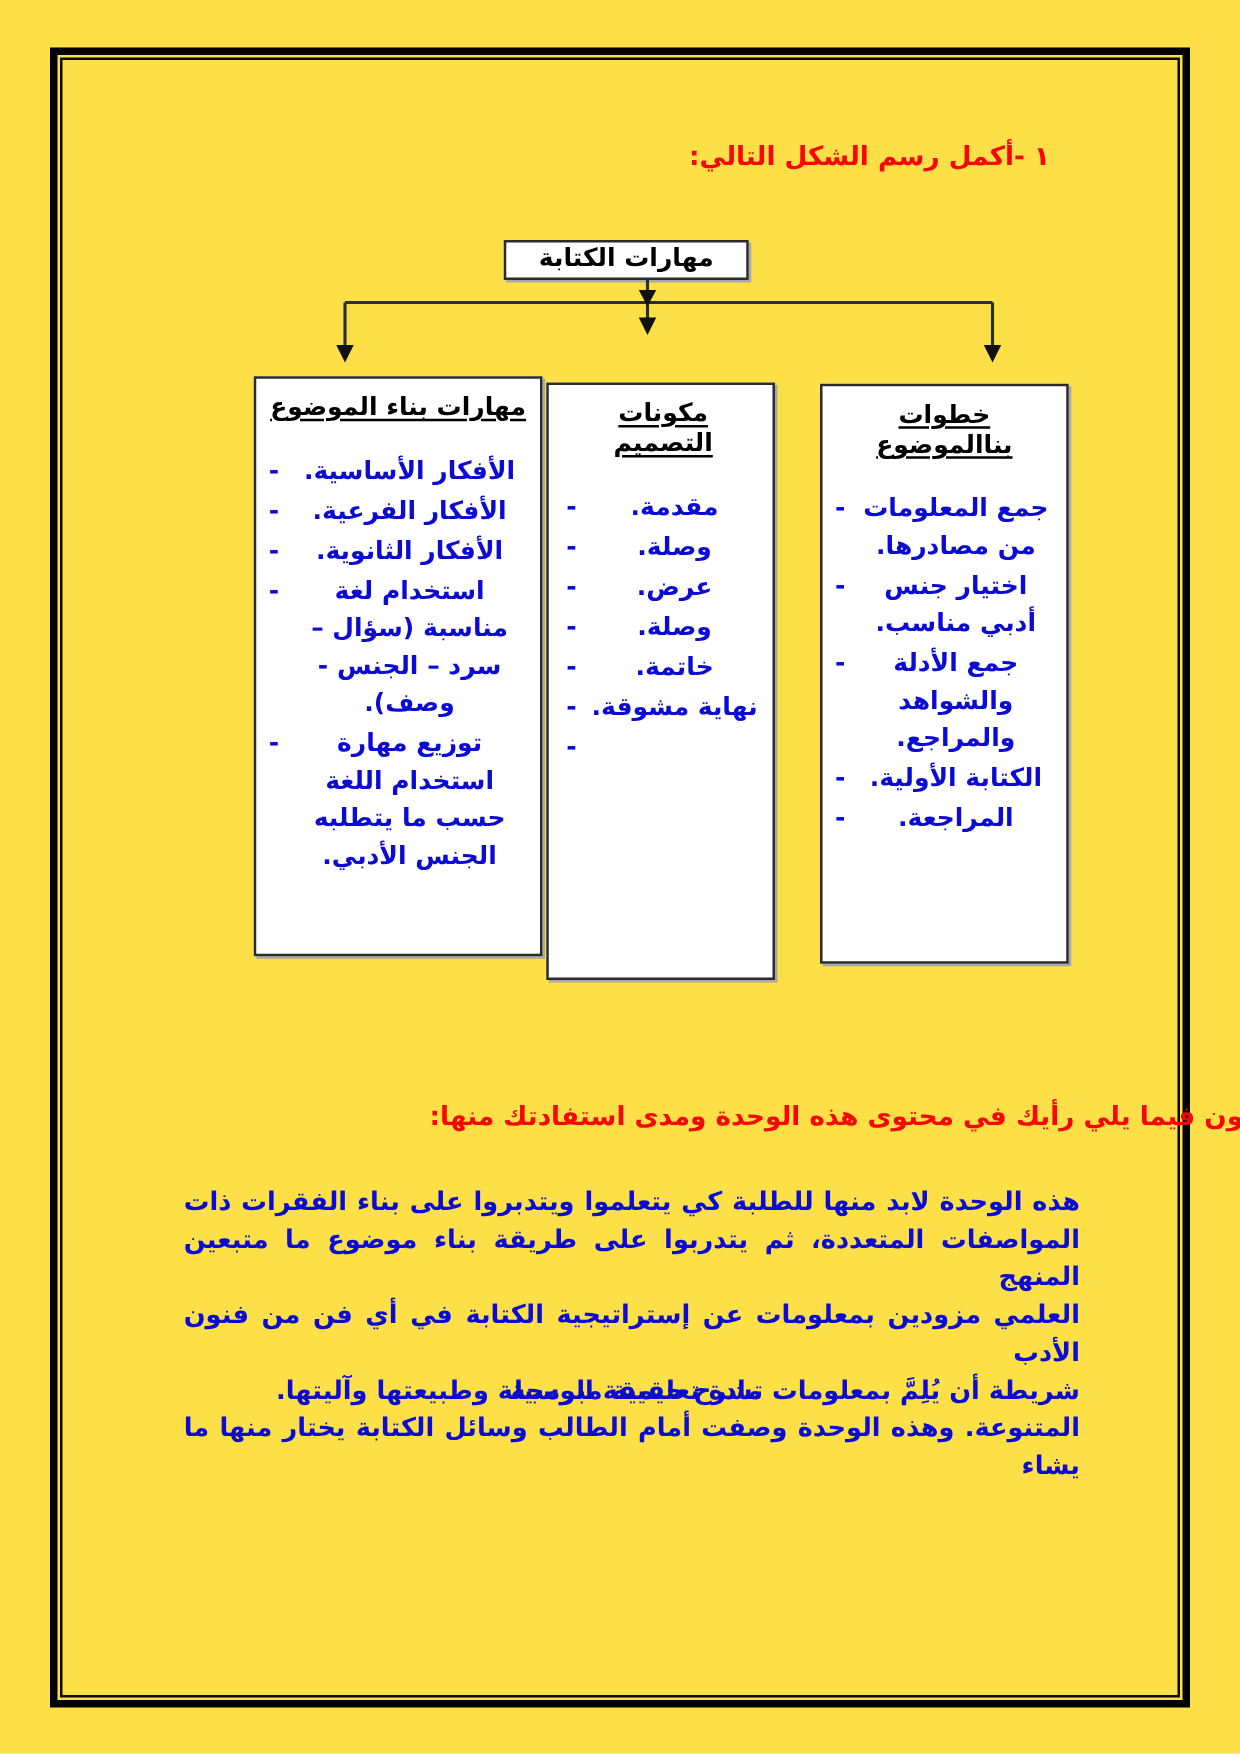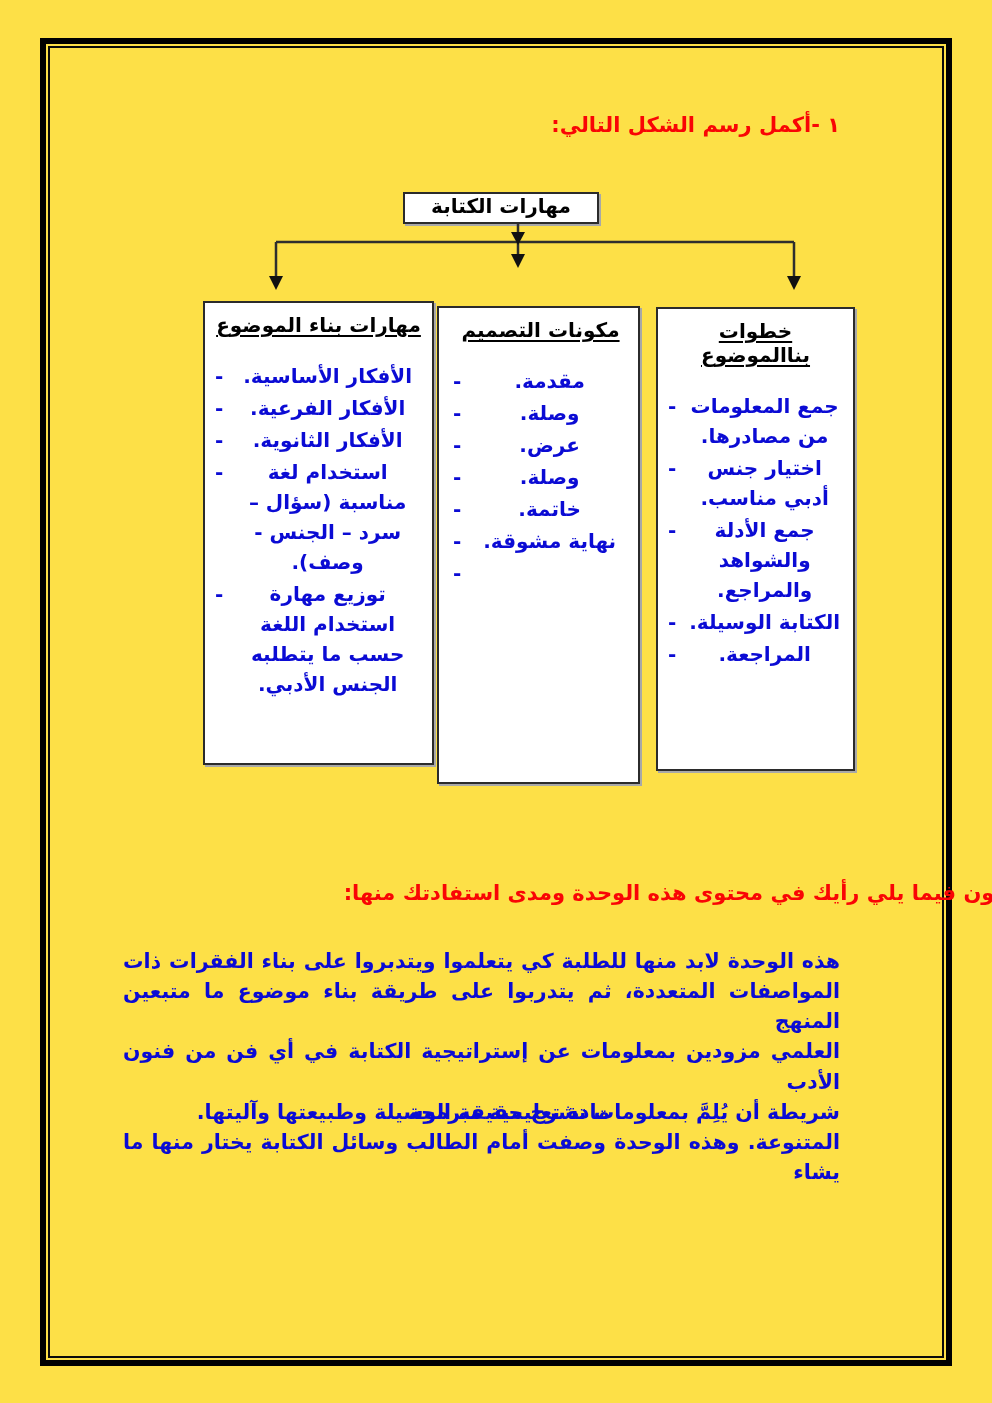--- a/index.html
+++ b/index.html
@@ -42,36 +42,36 @@
   }
   
   .connectors{position:absolute;left:0;top:0;width:992px;height:320px;pointer-events:none;}
   
   .dbox{
     position:absolute;border:2px solid #2b2b2b;box-sizing:border-box;
     box-shadow:2px 2px 0 var(--shadow);
     background:#fff;padding:8px 10px 6px 10px;
   }
   #box-skills{left:168px;top:301px;width:231px;height:464px;margin-left:35px;}
-  #box-components{left:437px;top:306px;width:203px;height:478px;padding-left:14px;}
+  #box-components{left:437px;top:306px;width:183px;height:478px;padding-left:14px;}
   #box-steps{left:656px;top:307px;width:199px;height:464px;}
   .dbox-title{
     direction:rtl;text-align:center;color:#000;font-size:20px;
     text-decoration:underline;text-underline-offset:3px;margin-top:2px;
   }
   .dbox-items{
     margin-top:24px;display:flex;flex-direction:column;gap:2px;
     color:var(--blue);font-size:20px;
   }
   .ditem{display:flex;align-items:flex-start;gap:10px;line-height:1.5;}
   .ditem .dash{flex:0 0 auto;color:var(--blue);}
   .ditem .txt{flex:1 1 auto;direction:rtl;text-align:center;}
   
   .para{
-    position:absolute;top:946px;right:152px;width:717px;
+    position:absolute;top:946px;right:128px;width:717px;
     direction:rtl;color:var(--blue);font-size:20.5px;
   }
   .pline{
     text-align:justify;text-align-last:justify;line-height:1.47;
   }
   .pline.last{text-align-last:right;}
   .closing{
     position:absolute;top:1100px;right:382px;
     direction:rtl;color:var(--blue);font-size:20.5px;white-space:nowrap;
   }
@@ -175,21 +175,21 @@
           <div class="ditem">
             <span class="dash">-</span>
             <span class="txt">اختيار جنس أدبي مناسب.</span>
           </div>
           <div class="ditem">
             <span class="dash">-</span>
             <span class="txt">جمع الأدلة والشواهد والمراجع.</span>
           </div>
           <div class="ditem">
             <span class="dash">-</span>
-            <span class="txt">الكتابة الوسيلة.</span>
+            <span class="txt">الكتابة الأولية.</span>
           </div>
           <div class="ditem">
             <span class="dash">-</span>
             <span class="txt">المراجعة.</span>
           </div>
         </div>
       </div>
     </div>
 
   <div class="h2">٢ -دون فيما يلي رأيك في محتوى هذه الوحدة ومدى استفادتك منها:</div>

